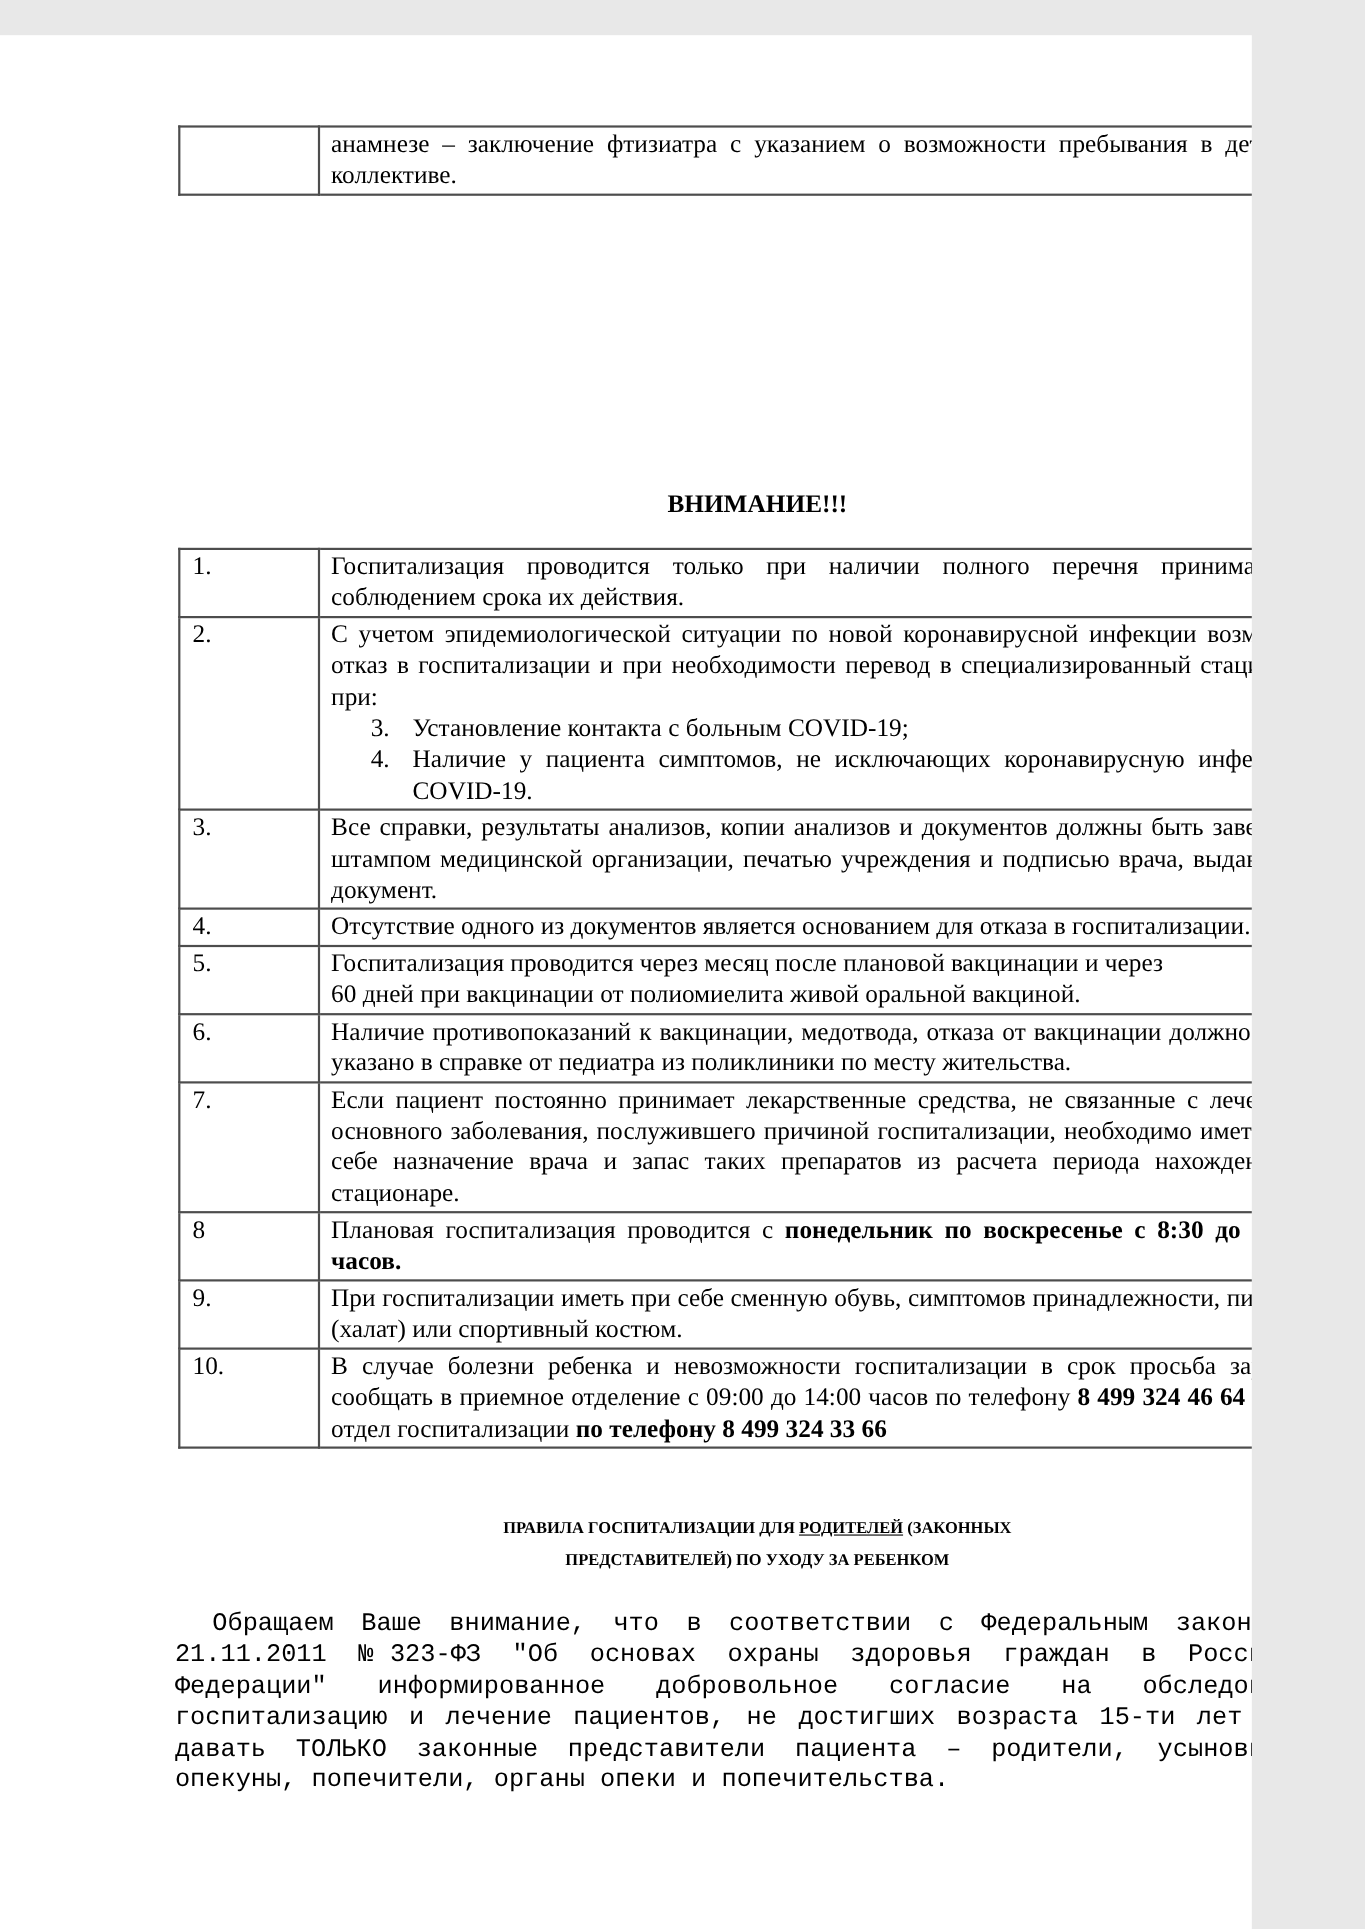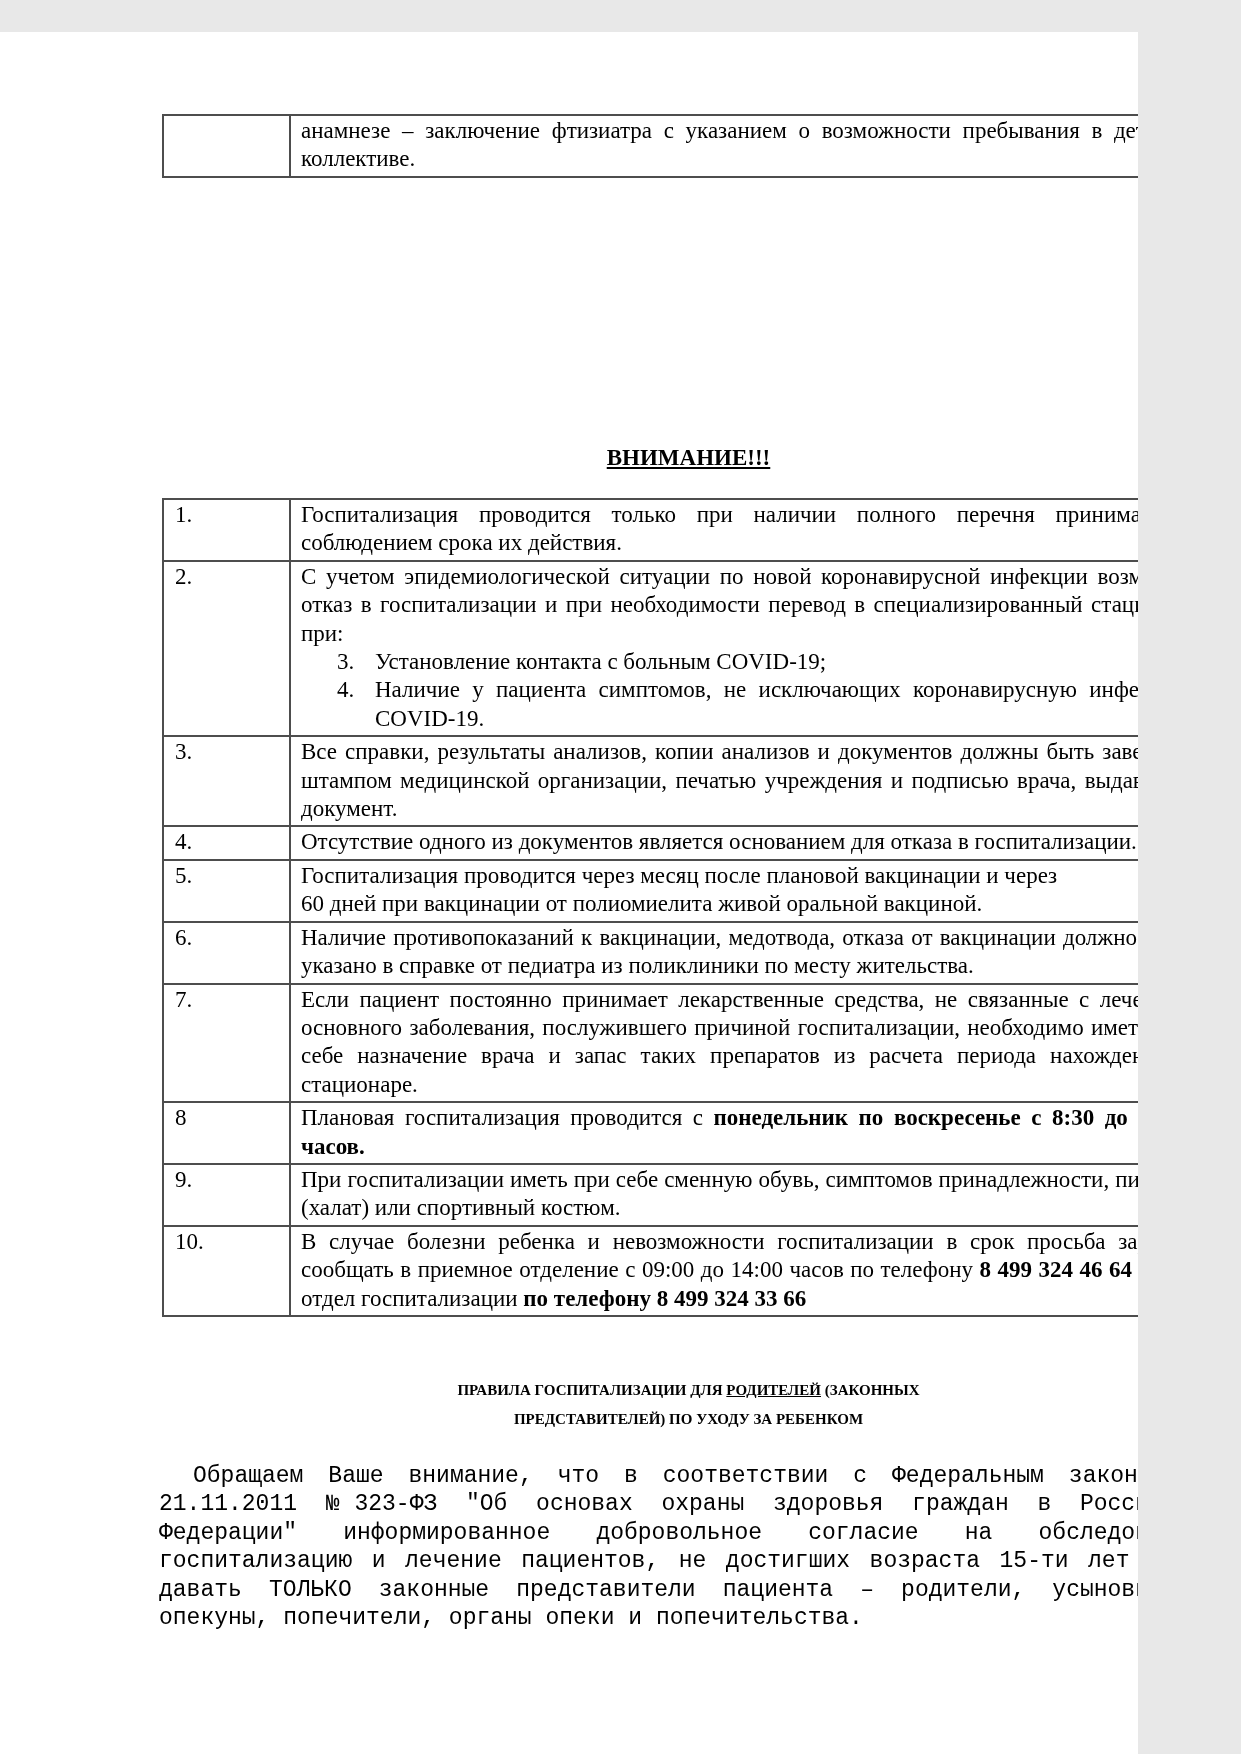--- a/index.html
+++ b/index.html
@@ -19,21 +19,21 @@
   .main-table{position:absolute;top:466px;left:3px;width:996px;}
   .cn{width:105px;padding-left:11px;text-align:left;}
   .ct{width:891px;text-align:justify;}
   .cr{width:206px;}
   .jt{text-align:justify;}
   .sub{padding-left:36px;}
   .sub .item{padding-left:38px;text-indent:-38px;text-align:justify;}
   .mk{display:inline-block;width:38px;text-indent:0;}
   .h-attention{
     position:absolute;top:412px;left:0;width:100%;
-    text-align:center;font-weight:bold;font-size:23px;text-decoration:underline;
+    text-align:center;font-weight:bold;font-size:23px;
   }
   .h-rules{
     position:absolute;top:1344px;left:0;width:100%;
     text-align:center;font-weight:bold;font-size:15px;line-height:28.5px;
   }
   .u{text-decoration:underline;}
   .paras{position:absolute;top:1430px;left:0;width:1059px;}
   .para{margin:0;text-align:justify;text-indent:34px;font-family:Liberation Mono, monospace;}
   b{font-weight:bold;}
 </style>

